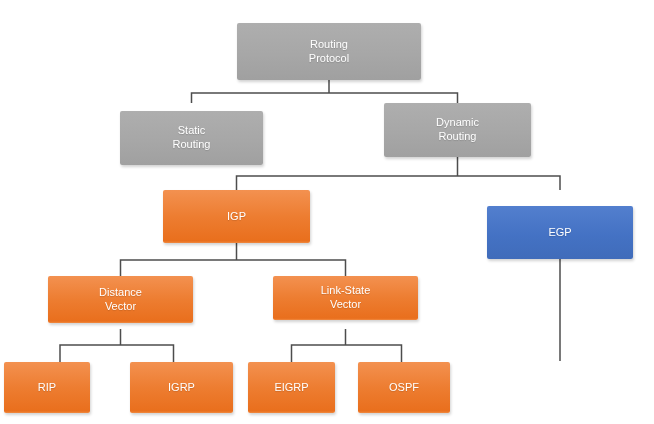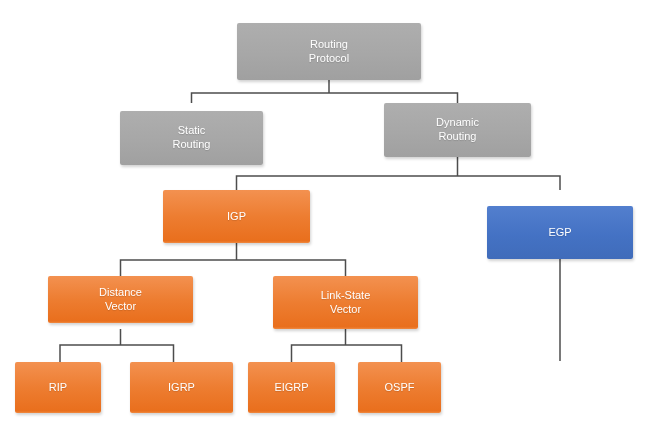--- a/index.html
+++ b/index.html
@@ -37,25 +37,25 @@
   .orange { background: linear-gradient(180deg, #f39150 0%, #ed7d31 50%, #e96f1d 96%, #f08a41 100%); }
   .blue   { background: linear-gradient(180deg, #537fce 0%, #4472c4 55%, #406cba 100%); }
 
   
   #n-routing-protocol { left: 237px; top:  23px; width: 184px; height: 57px; }
   #n-static-routing   { left: 120px; top: 103px; width: 143px; height: 54px; margin-top: 8px; }
   #n-dynamic-routing  { left: 384px; top: 103px; width: 147px; height: 54px; }
   #n-igp              { left: 163px; top: 190px; width: 147px; height: 53px; }
   #n-egp              { left: 487px; top: 206px; width: 146px; height: 53px; }
   #n-distance-vector  { left:  48px; top: 276px; width: 145px; height: 47px; }
-  #n-link-state-vector{ left: 273px; top: 276px; width: 145px; height: 53px; }
-  #n-rip              { left:  15px; top: 362px; width:  86px; height: 51px; }
+  #n-link-state-vector{ left: 273px; top: 276px; width: 145px; height: 44px; }
+  #n-rip              { left:  4px; top: 362px; width:  86px; height: 51px; }
   #n-igrp             { left: 130px; top: 362px; width:  103px; height: 51px; align-items: center; }
   #n-eigrp            { left: 248px; top: 362px; width:  87px; height: 51px; }
-  #n-ospf             { left: 358px; top: 362px; width:  83px; height: 51px; }
+  #n-ospf             { left: 358px; top: 362px; width:  92px; height: 51px; }
   #n-bgp              { left: 488px; top: 361px; width: 144px; height: 52px; }
 </style>
 </head>
 <body>
 
 <div id="canvas">
 
   <svg id="connectors" viewBox="0 0 654 424" xmlns="http://www.w3.org/2000/svg" aria-hidden="true">
     <path fill="none" stroke="#4d4d4d" stroke-width="1.5" d="M329 80 L329 93
          M191.5 103 L191.5 93 L457.5 93 L457.5 103

